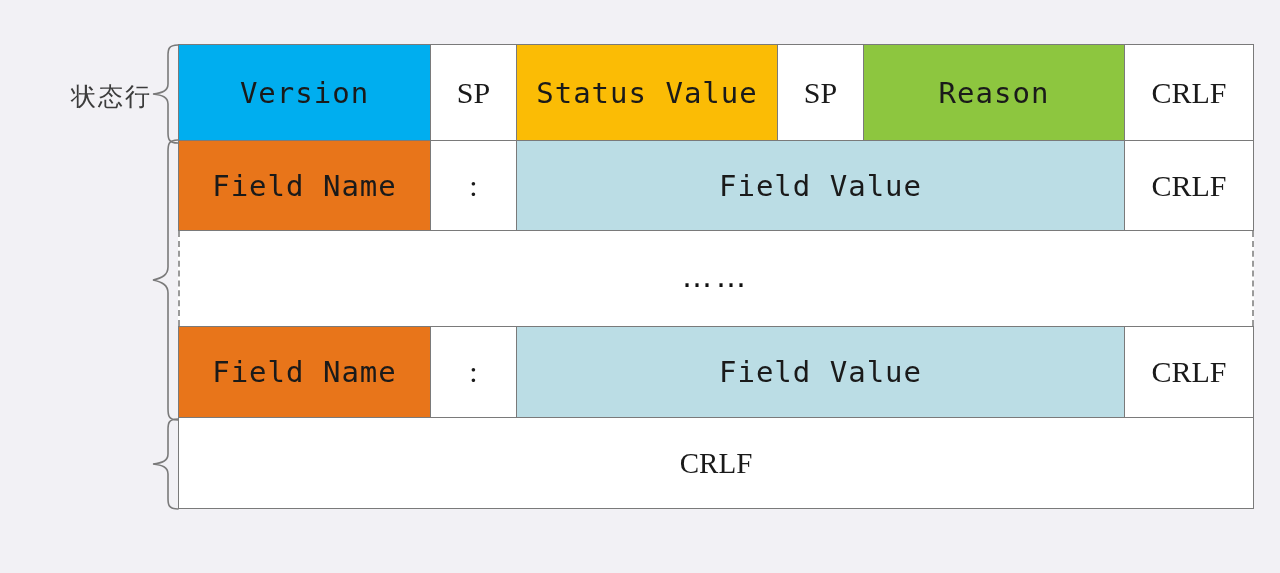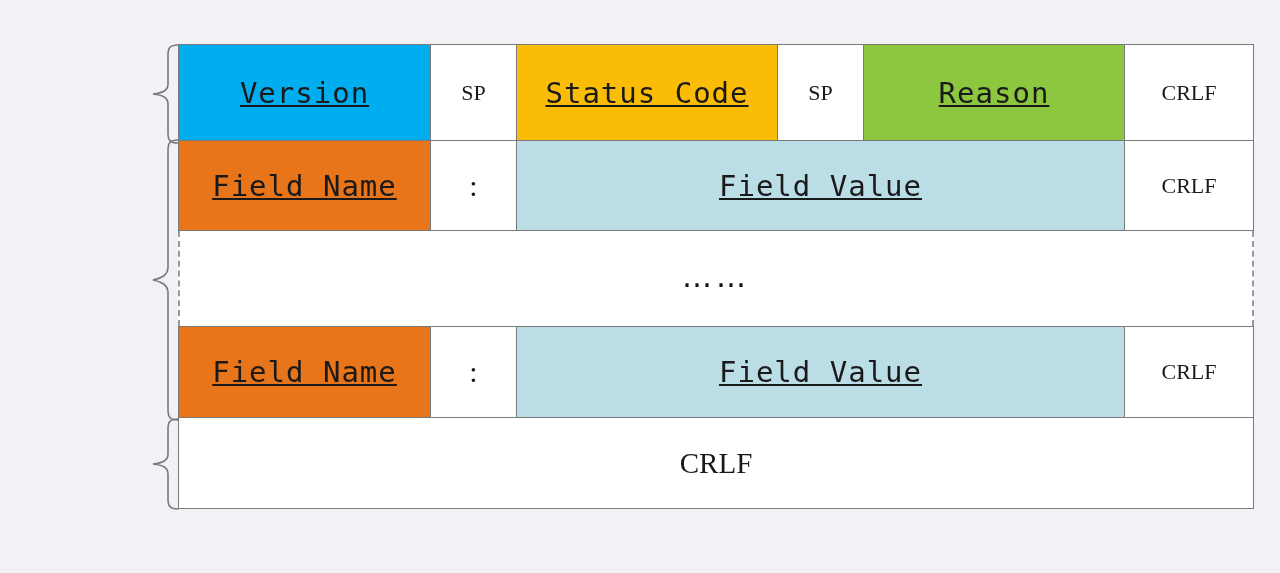--- a/index.html
+++ b/index.html
@@ -47,25 +47,24 @@
     align-items: center;
     justify-content: center;
     color: #1a1a1a;
     background: #ffffff;
     overflow: hidden;
   }
   .mono {
     font-family: "DejaVu Sans Mono", "Liberation Mono", monospace;
     font-size: 29px;
     letter-spacing: 1px;
-    text-decoration: underline;
   }
   .serif {
     font-family: "Liberation Serif", "DejaVu Serif", serif;
-    font-size: 22px;
+    font-size: 30px;
   }
   .serif-sm {
     font-family: "Liberation Serif", "DejaVu Serif", serif;
     font-size: 29px;
   }
   .colon {
     font-family: "Liberation Serif", "DejaVu Serif", serif;
     font-size: 30px;
     line-height: 0.6;
   }
@@ -89,20 +88,21 @@
     letter-spacing: 4px;
     color: #111;
     transform: translateY(-2px);
   }
 </style>
 </head>
 <body>
 
 <div id="stage">
 
+  <div class="side-label" style="left:42px; top:80px; width:110px;">状态行</div>
 
 
 
   <div class="brace" style="left:150px; top:44px;">
     <svg width="30" height="100" viewBox="0 0 30 100">
       <path d="M28 1 C18 1 18 6 18 12 L18 40 C18 47 12 49 3 50 C12 51 18 53 18 60 L18 88 C18 94 18 99 28 99" fill="none" stroke="#7a7a7a" stroke-width="1.6" stroke-linecap="round"></path>
     </svg>
   </div>
 
   <div class="brace" style="left:150px; top:139px;">
@@ -114,21 +114,21 @@
   <div class="brace" style="left:150px; top:418px;">
     <svg width="30" height="92" viewBox="0 0 30 92">
       <path d="M28 1 C18 1 18 6 18 12 L18 36 C18 43 12 45 3 46 C12 47 18 49 18 56 L18 80 C18 86 18 91 28 91" fill="none" stroke="#7a7a7a" stroke-width="1.6" stroke-linecap="round"></path>
     </svg>
   </div>
 
   <div class="cell mono" style="left:178px; top:44px; width:253px; height:97px; background:#00AEEF;">Version</div>
 
   <div class="cell serif" style="left:430px; top:44px; width:87px; height:97px;">SP</div>
 
-  <div class="cell mono" style="left:516px; top:44px; width:262px; height:97px; background:#FBBC05;">Status Code</div>
+  <div class="cell mono" style="left:516px; top:44px; width:262px; height:97px; background:#FBBC05;">Status Value</div>
 
   <div class="cell serif" style="left:777px; top:44px; width:87px; height:97px;">SP</div>
 
   <div class="cell mono" style="left:863px; top:44px; width:262px; height:97px; background:#8DC63F;">Reason</div>
 
   <div class="cell serif" style="left:1124px; top:44px; width:130px; height:97px;">CRLF</div>
 
   <div class="cell mono" style="left:178px; top:140px; width:253px; height:91px; background:#E8751A;">Field Name</div>
 
   <div class="cell colon" style="left:430px; top:140px; width:87px; height:91px;">:</div>

